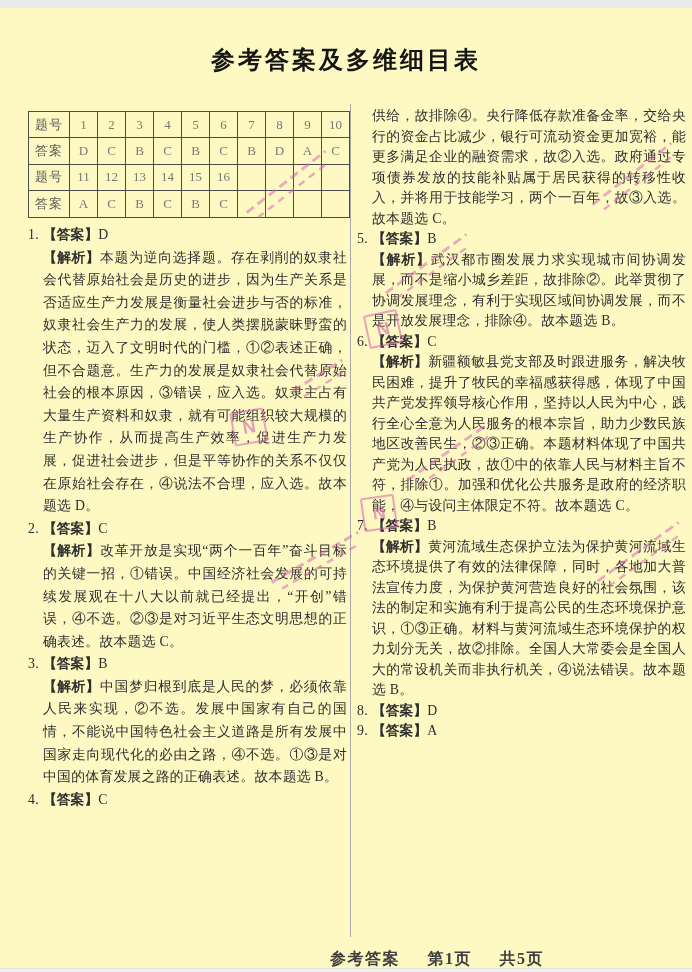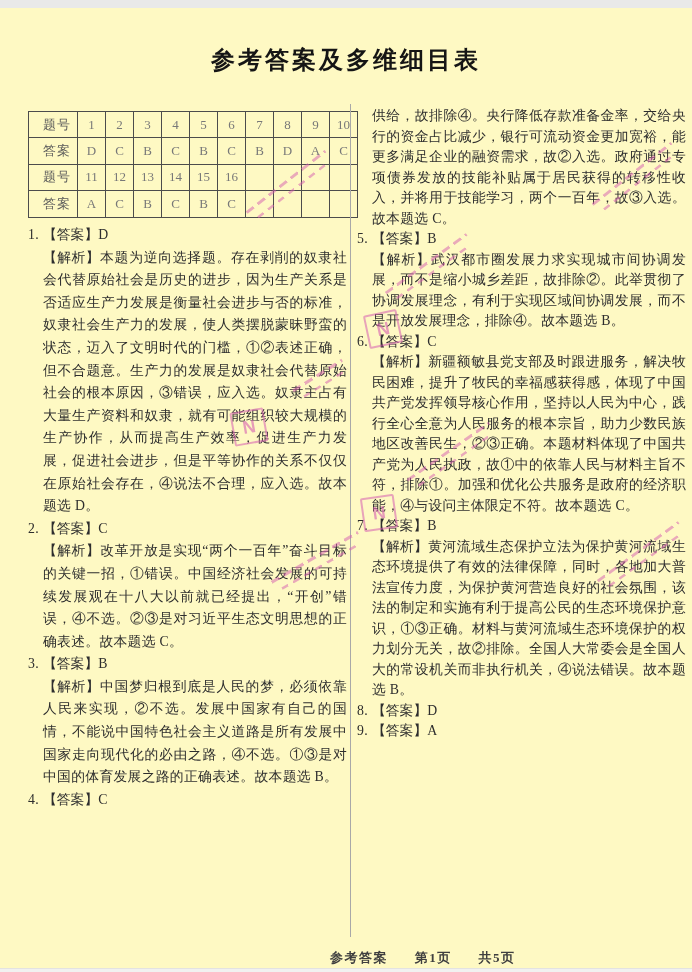--- a/index.html
+++ b/index.html
@@ -16,41 +16,41 @@
   }
   table.anskey{
     position:absolute; left:28px; top:103px;
     border-collapse:collapse; table-layout:fixed;
   }
   table.anskey td{
     border:1.6px solid #4c4c4c; width:27px; height:25.4px;
     text-align:center; vertical-align:middle; padding:0;
     font-size:13px; color:#787878;
   }
-  table.anskey td.lab{ width:40px; color:#5a5a5a; letter-spacing:1px; font-size:13px;padding-left:8px;}
+  table.anskey td.lab{ width:40px; color:#5a5a5a; letter-spacing:1px; font-size:13px;}
   .vdivider{
     position:absolute; left:350px; top:96px; width:1px; height:833px;
     background:#a8a8a8;
   }
   .col{
     position:absolute; font-size:13.8px; text-align:justify;
     letter-spacing:0.3px; color:#2e2e2e;
   }
   .col-left{ left:28px; top:216px; width:319px; line-height:22.6px; }
   .col-right{ left:357px; top:98px; width:329px; line-height:20.5px; }
   .item{ position:relative; padding-left:15px; }
   .item .num{ position:absolute; left:0; top:0; }
   .col b, .item b{
     font-family:"Liberation Sans","DejaVu Sans",sans-serif;
-    font-weight:400; letter-spacing:0;
+    font-weight:700; letter-spacing:0;
   }
   .cont{ padding-left:15px; }
   .footer{
     position:absolute; top:941px; left:330px;
-    font-size:13px; font-weight:bold; color:#3f3f3f; letter-spacing:1.5px;
+    font-size:16px; font-weight:bold; color:#3f3f3f; letter-spacing:1.5px;
     font-family:"Liberation Serif","DejaVu Serif",serif;
   }
   .footer span{ margin-right:22px; }
   .scan-edge{
     position:absolute; left:0; right:0; bottom:0; height:11px;
     background:#f1f1f0; border-top:1px solid #e3e3e1;
   }
   
   .stamp{ position:absolute; pointer-events:none; }
   .seal{

